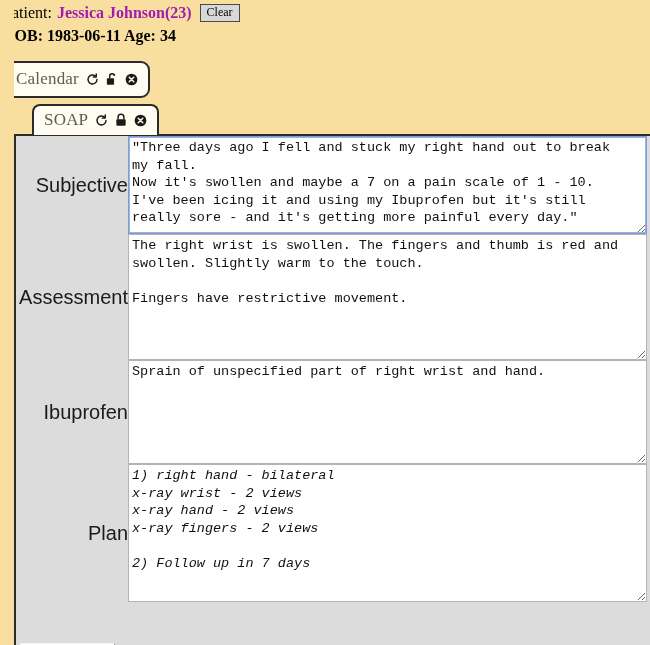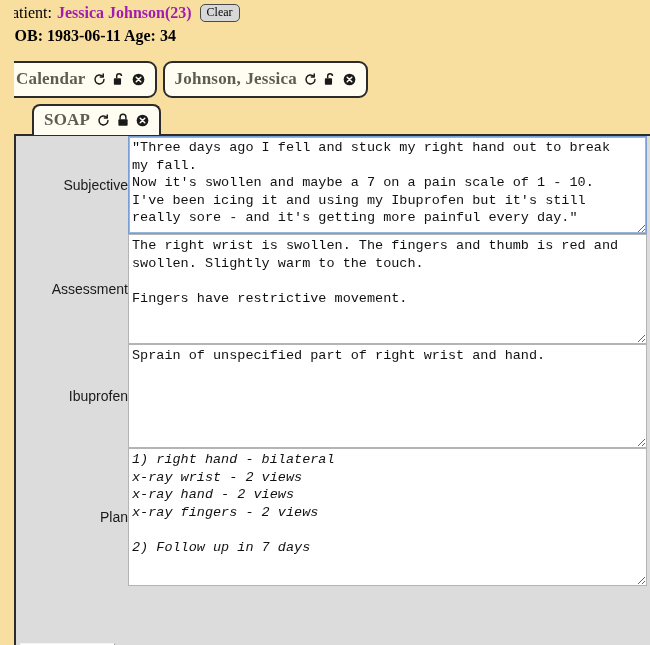--- a/index.html
+++ b/index.html
@@ -41,21 +41,21 @@
     cursor: pointer;
   }
   .clear-btn {
     margin-left: 8px;
     font-family: "Liberation Serif", serif;
     font-size: 12px;
     font-weight: normal;
     padding: 1px 6px 2px 6px;
     background: #d8d8d8;
     border: 1px solid #4a4a4a;
-    border-radius: 5px;
+    border-radius: 0;
     color: #000;
     line-height: 13px;
     cursor: pointer;
   }
   .dob-line {
     font-weight: bold;
     font-size: 16px;
     line-height: 21px;
     padding-top: 2px;
     white-space: nowrap;
@@ -78,21 +78,21 @@
     border: 2px solid #2b2b2b;
     border-radius: 9px;
     padding: 5px 10px 6px 10px;
     height: 22px;
     box-sizing: content-box;
     cursor: pointer;
     white-space: nowrap;
   }
   .tab-title {
     font-family: "Liberation Serif", serif;
-    font-weight: bold;
+    font-weight: normal;
     font-size: 17px;
     color: #5c5c52;
     letter-spacing: .2px;
   }
   .tab-icon {
     display: inline-flex;
     align-items: center;
     justify-content: center;
     font-size: 13px;
     color: #1a1a1a;
@@ -141,21 +141,21 @@
   }
   .form-table td {
     padding: 0;
     vertical-align: middle;
   }
   .lbl-cell {
     width: 112px;
     text-align: right;
     padding-right: 6px;
     font-family: "Liberation Sans", sans-serif;
-    font-size: 14px;
+    font-size: 20px;
     color: #1a1a1a;
     white-space: nowrap;
   }
   .ta-cell {
     padding: 2px 0 2px 0;
   }
   textarea {
     font-family: "Liberation Mono", monospace;
     font-size: 13.5px;
     line-height: 17.5px;
@@ -170,21 +170,21 @@
     overflow: hidden;
     display: block;
     white-space: pre;
   }
   textarea.focused {
     border: 1px solid #7b9fd4;
     outline: 1px solid #9ab4df;
     outline-offset: -2px;
   }
   .ta-subjective { height: 98px; }
-  .ta-objective  { height: 110px; }
+  .ta-objective  { height: 126px; }
   .ta-assessment { height: 104px; }
   .ta-plan       { height: 138px; font-style: italic; }
 
   
   .footer {
     margin-left: 14px;
     padding: 4px 0 0 4px;
     display: flex;
     align-items: center;
     gap: 12px;
@@ -248,41 +248,20 @@
         </svg>
     </span>
     <span class="tab-icon">
       <svg width="13" height="13" viewBox="0 0 16 16">
           <circle cx="8" cy="8" r="7.2" fill="#1a1a1a"></circle>
           <path d="M5.2 5.2l5.6 5.6M10.8 5.2l-5.6 5.6" stroke="#fffdf2" stroke-width="1.8" stroke-linecap="round"></path>
         </svg>
     </span>
   </div>
 
-  <div class="tab-outer">
-    <span class="tab-title">Johnson, Jessica</span>
-    <span class="tab-icon">
-      <svg width="13" height="13" viewBox="0 0 16 16">
-          <path d="M13.5 8a5.5 5.5 0 1 1-1.6-3.9" stroke="#1a1a1a" stroke-width="1.8" fill="none" stroke-linecap="round"></path>
-          <path d="M12.6 1.3v3.6H9" stroke="#1a1a1a" stroke-width="1.8" fill="none" stroke-linecap="round" stroke-linejoin="round"></path>
-        </svg>
-    </span>
-    <span class="tab-icon">
-      <svg width="12" height="14" viewBox="0 0 14 16">
-          <path d="M4.3 7V4.6a2.8 2.8 0 0 1 5.6 0" stroke="#1a1a1a" stroke-width="1.7" fill="none"></path>
-          <rect x="1" y="7" width="8.4" height="7.6" rx="1" fill="#1a1a1a"></rect>
-        </svg>
-    </span>
-    <span class="tab-icon">
-      <svg width="13" height="13" viewBox="0 0 16 16">
-          <circle cx="8" cy="8" r="7.2" fill="#1a1a1a"></circle>
-          <path d="M5.2 5.2l5.6 5.6M10.8 5.2l-5.6 5.6" stroke="#fffdf2" stroke-width="1.8" stroke-linecap="round"></path>
-        </svg>
-    </span>
-  </div>
 
 </div>
 
 <div class="inner-tabrow">
   <div class="tab-inner">
     <span class="tab-title">SOAP</span>
     <span class="tab-icon">
       <svg width="13" height="13" viewBox="0 0 16 16">
           <path d="M13.5 8a5.5 5.5 0 1 1-1.6-3.9" stroke="#1a1a1a" stroke-width="1.8" fill="none" stroke-linecap="round"></path>
           <path d="M12.6 1.3v3.6H9" stroke="#1a1a1a" stroke-width="1.8" fill="none" stroke-linecap="round" stroke-linejoin="round"></path>

